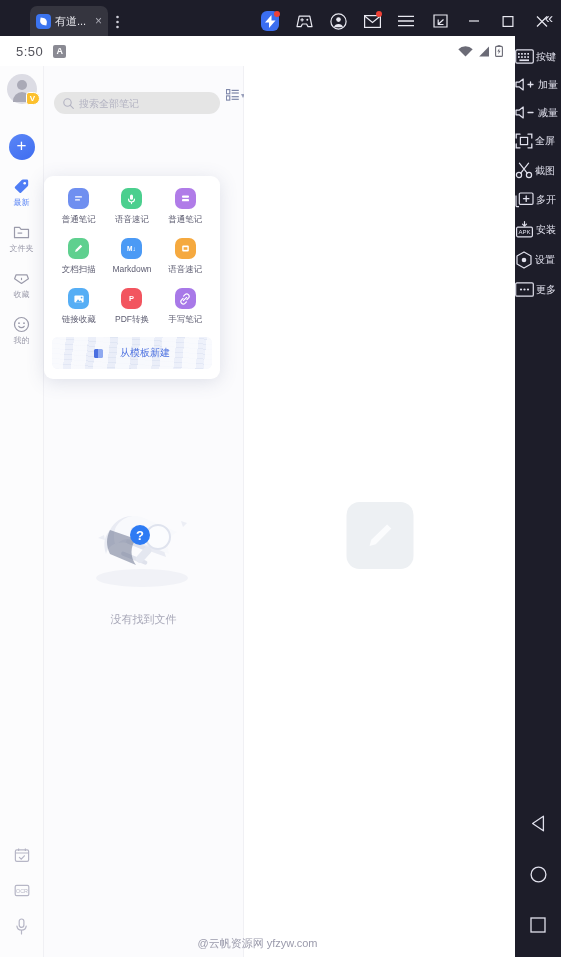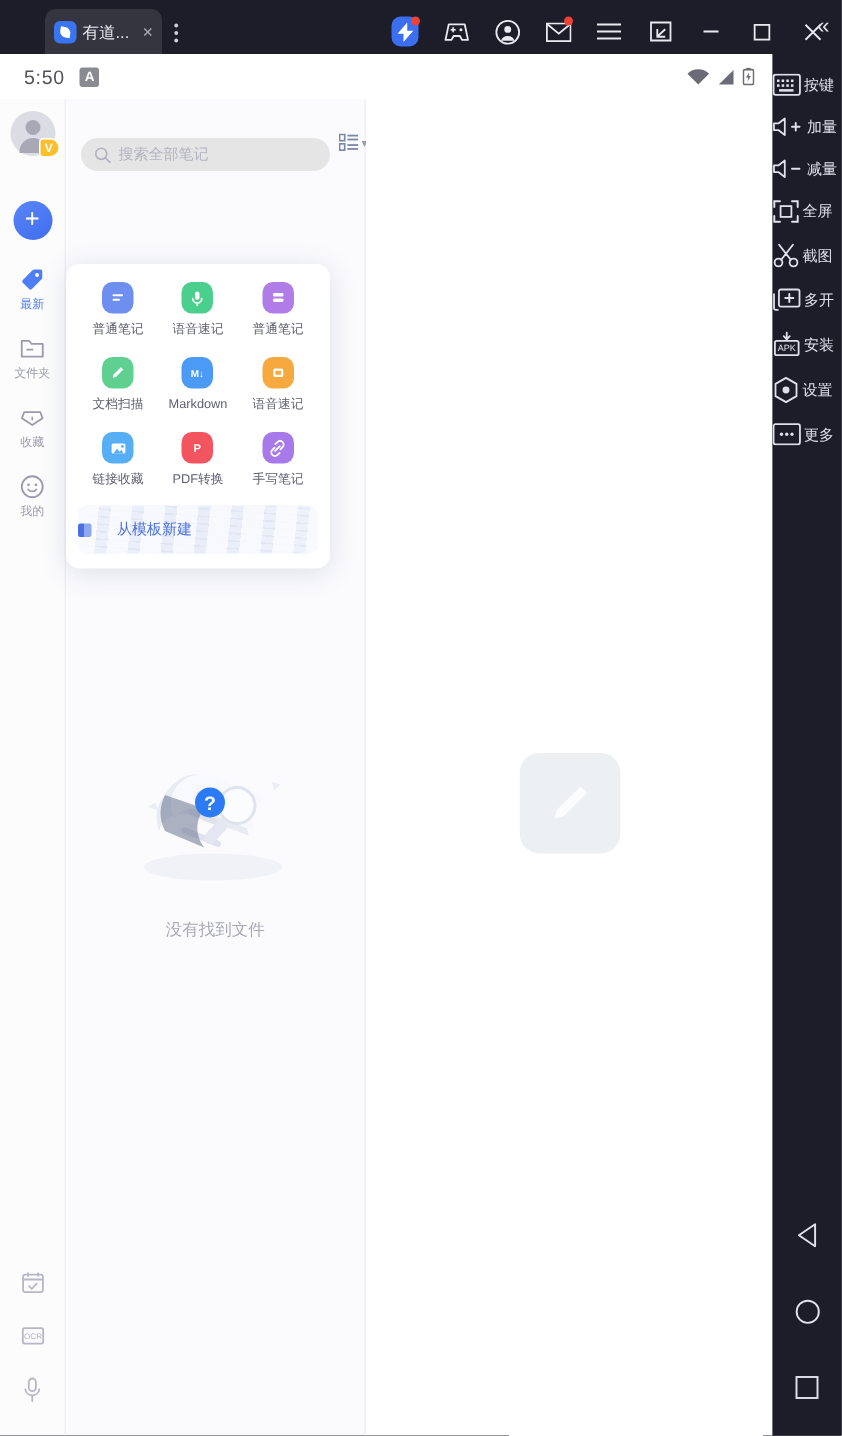--- a/index.html
+++ b/index.html
@@ -145,21 +145,21 @@
     display: flex; flex-direction: column; align-items: center; gap: 5px; cursor: pointer;
   }
   .pop-ico {
     width: 21px; height: 21px; border-radius: 7px;
     display: flex; align-items: center; justify-content: center; color: #fff;
   }
   .pop-label { font-size: 8.5px; color: #5e5e72; white-space: nowrap; }
   .tmpl-btn {
     margin-top: 11px; height: 32px; border-radius: 6px;
     background: linear-gradient(100deg, #eef1fa 0%, #e9edf8 50%, #eff2fb 100%);
-    display: flex; align-items: center; gap: 17px;
+    display: flex; align-items: center; justify-content: center; gap: 17px;
     cursor: pointer; position: relative; overflow: hidden;
   }
   .tmpl-btn::before {
     content: ""; position: absolute; inset: 0;
     background:
       repeating-linear-gradient(96deg, rgba(255,255,255,.85) 0 14px, rgba(255,255,255,0) 14px 22px),
       repeating-linear-gradient(4deg, rgba(190,200,225,.30) 0 1px, rgba(255,255,255,0) 1px 5px);
     opacity: .75;
   }
   .tmpl-label { font-size: 10px; color: #4a6fe0; position: relative; z-index: 1; }
@@ -544,20 +544,21 @@
         <div class="edit-ph">
           <span>
             <svg width="34" height="34" viewBox="0 0 34 34">
                 <path d="M24.6 5.4 28.8 9.6 13.2 25.2 7 27 8.8 20.8z" fill="#fbfcfd"></path>
               </svg>
           </span>
         </div>
       </div>
     </div>
 
+    <div class="watermark">@云帆资源网 yfzyw.com</div>
   </div>
 
   <div class="toolrail">
     <span class="collapse">«</span>
 
     <div class="tool">
       <svg width="19" height="15" viewBox="0 0 19 15">
           <rect x="0.7" y="0.8" width="17.6" height="13.4" rx="1.4" fill="none" stroke="#e0e0ec" stroke-width="1.2"></rect>
           <g fill="#e0e0ec">
             <rect x="3" y="4" width="1.7" height="1.7"></rect>

